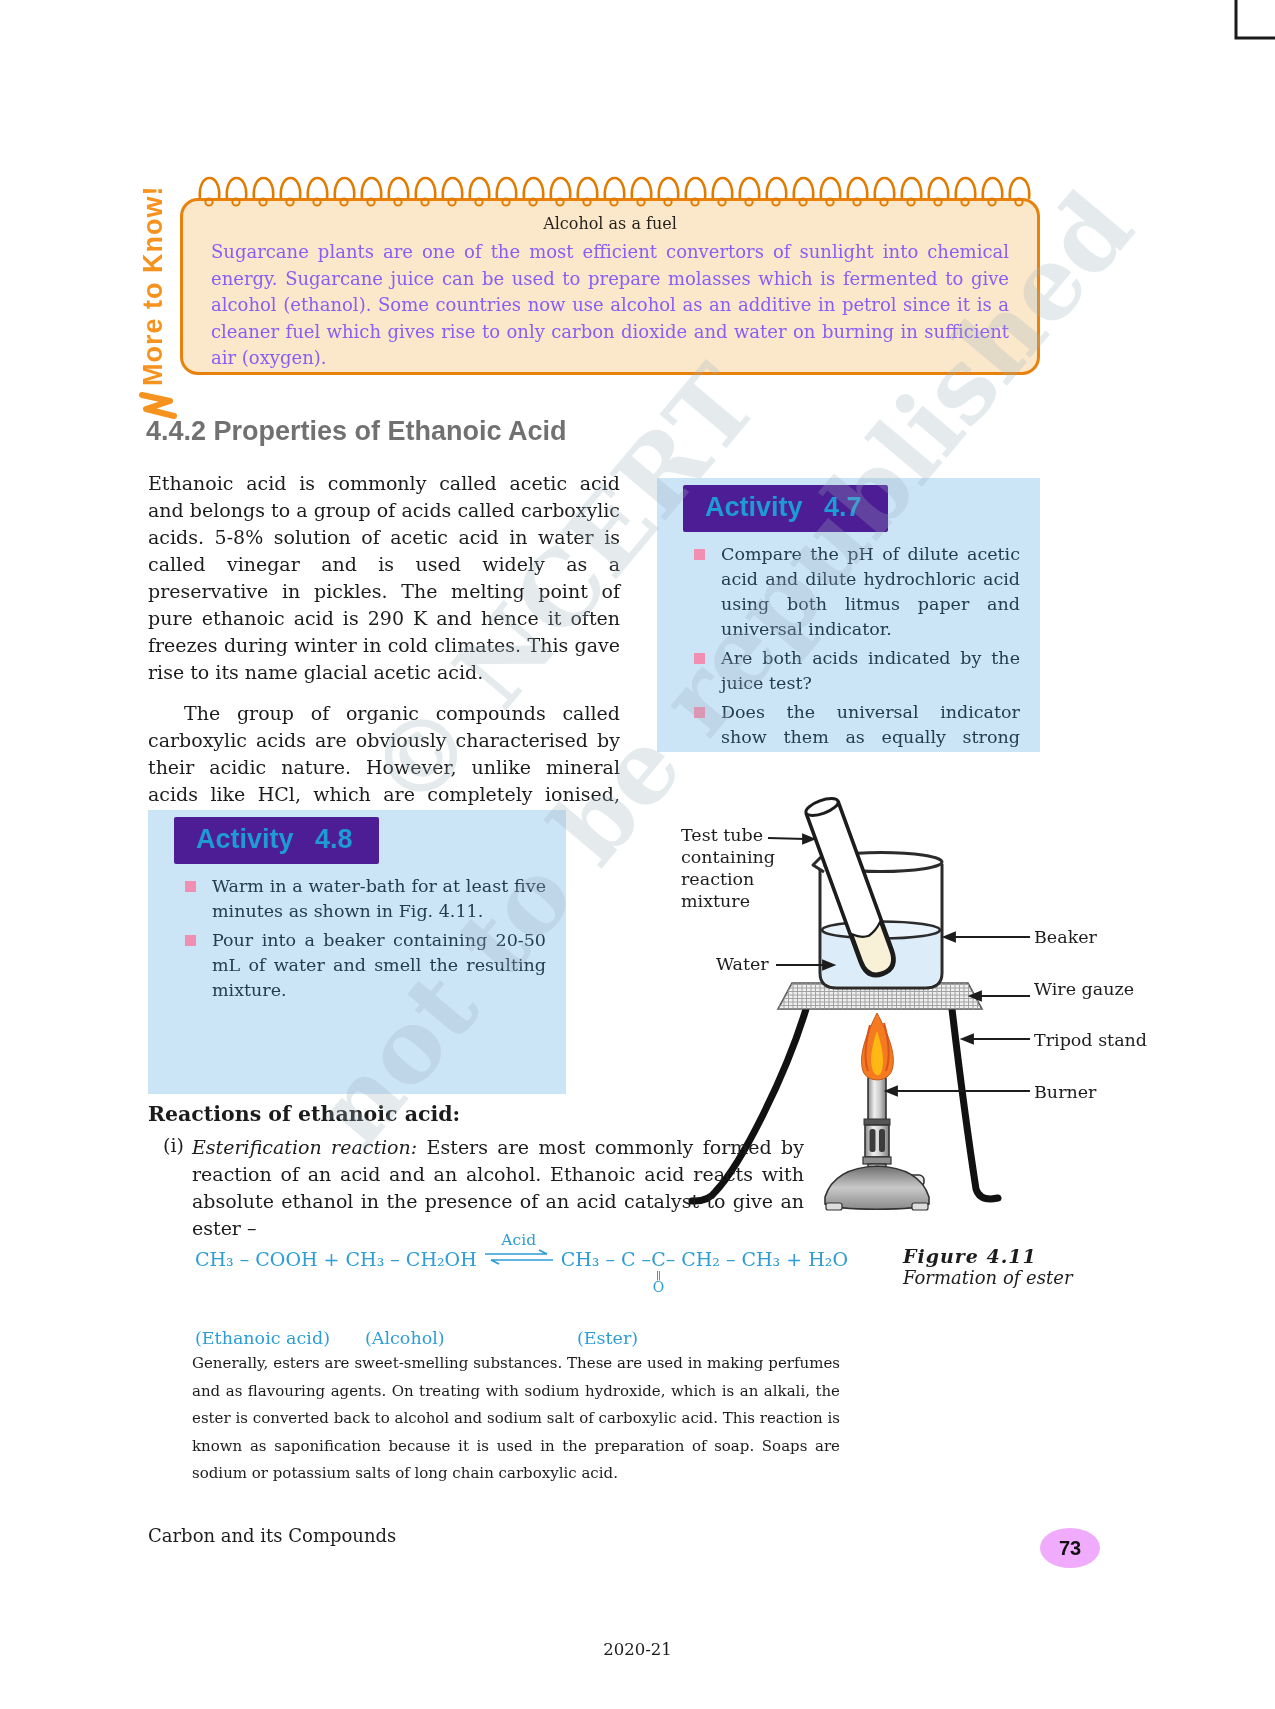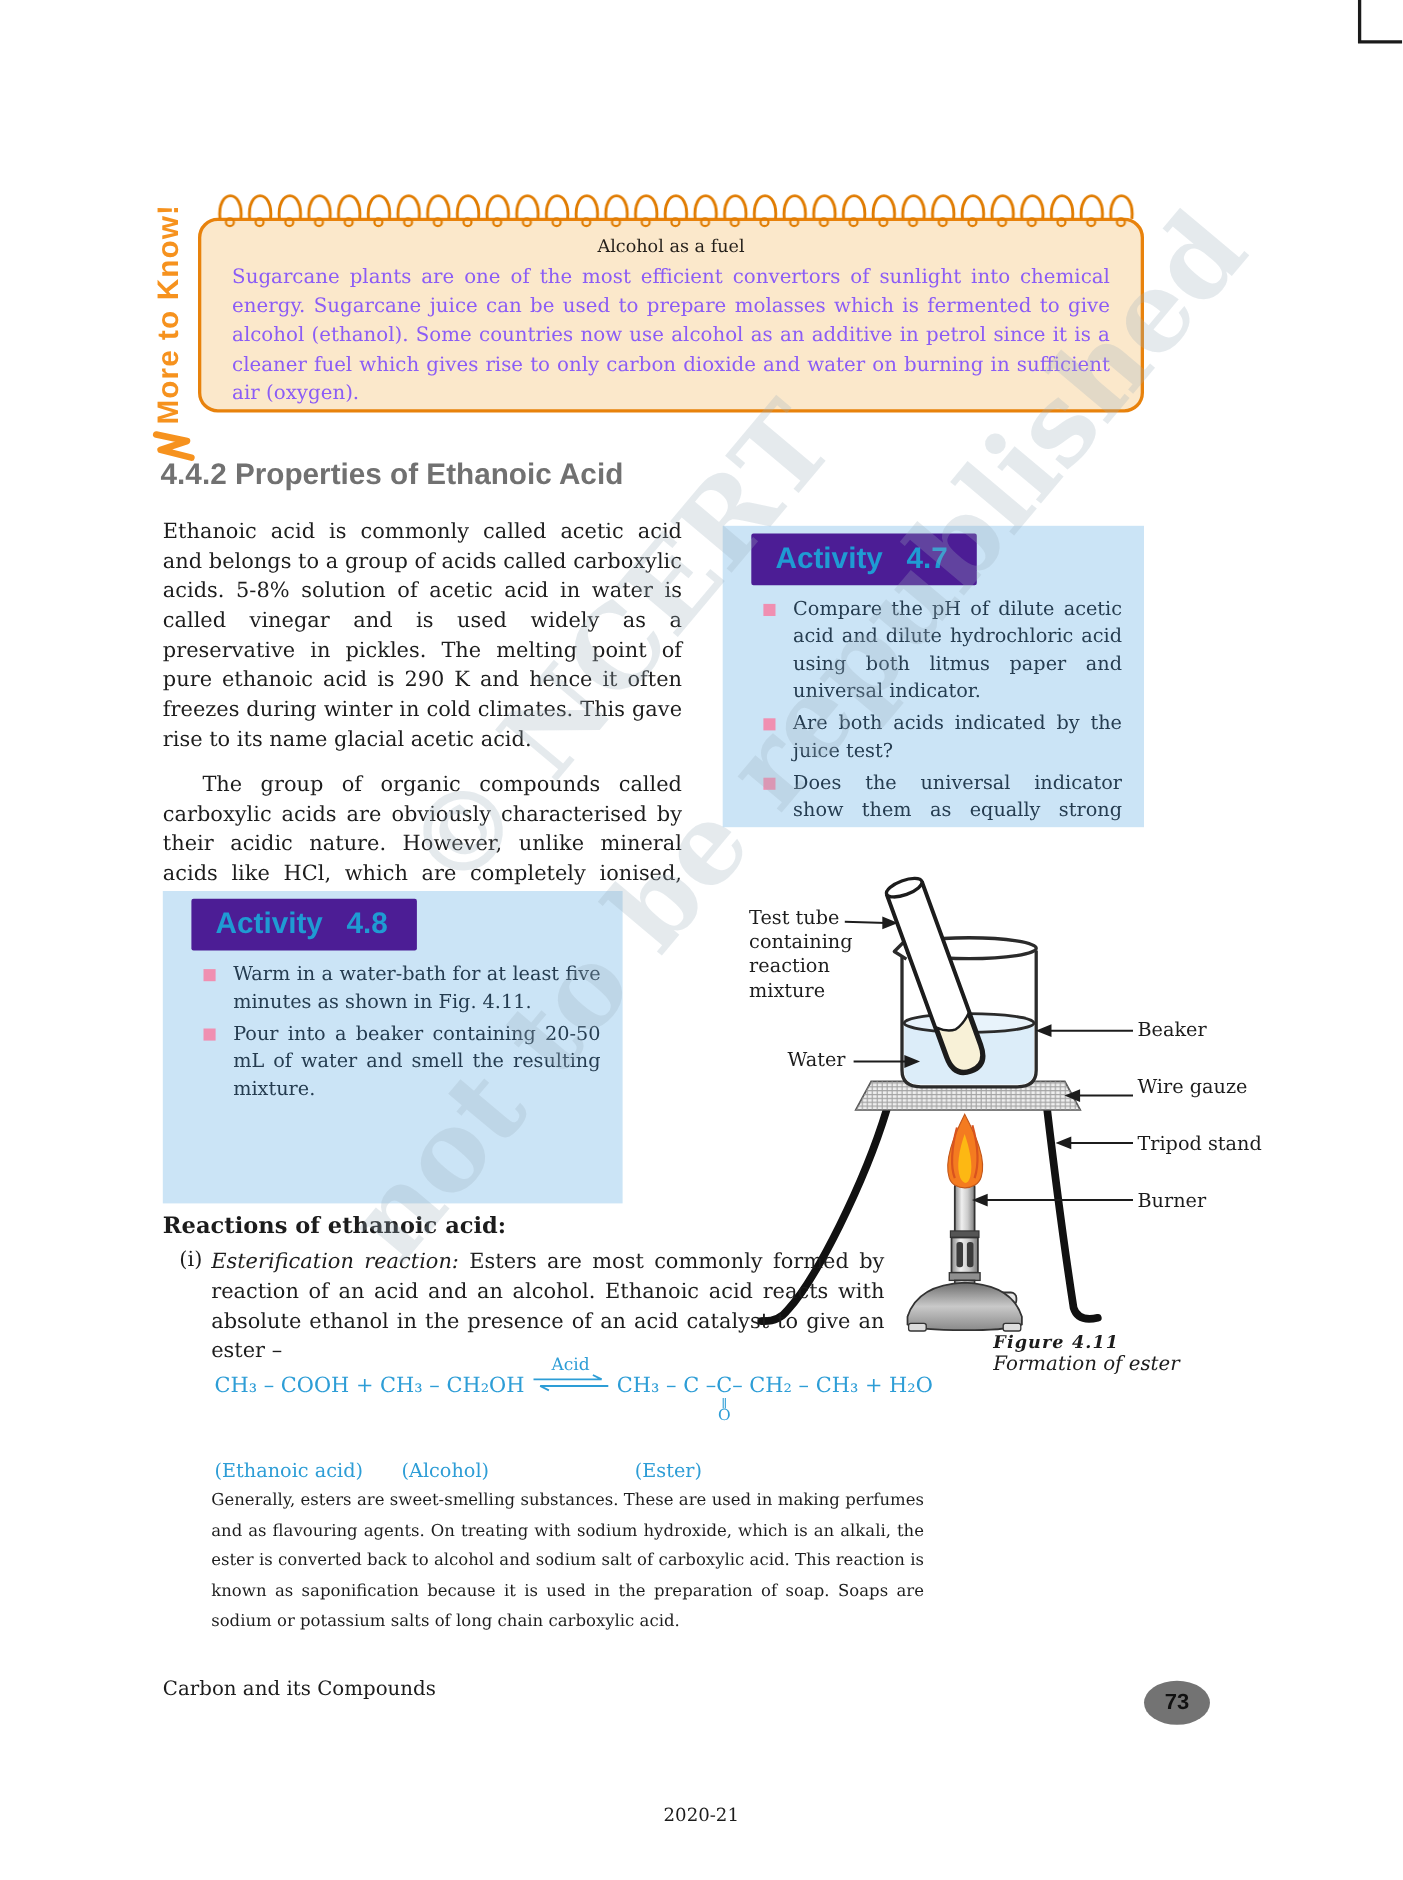--- a/index.html
+++ b/index.html
@@ -51,21 +51,21 @@
   
   .fig-svg{position:absolute;left:620px;top:725px;z-index:2;pointer-events:none;}
   .fig-label{position:absolute;font-size:17.5px;line-height:22px;color:#1c1c1c;z-index:3;}
   .lab-testtube{left:681px;top:824px;width:104px;}
   .lab-water{left:716px;top:953px;}
   .lab-beaker{left:1034px;top:926px;}
   .lab-gauze{left:1034px;top:978px;}
   .lab-tripod{left:1034px;top:1029px;}
   .lab-burner{left:1034px;top:1081px;}
   .fig-caption{position:absolute;left:903px;top:1210px;width:190px;z-index:3;font-style:italic;}
-  .fig-caption .t{font-weight:bold;font-size:16px;letter-spacing:1px;}
+  .fig-caption .t{font-weight:bold;font-size:19px;letter-spacing:1px;margin-top:35px;}
   .fig-caption .s{font-size:18px;}
 
   
   .reactions-head{position:absolute;left:148px;top:1102px;font-weight:bold;font-size:20.5px;z-index:3;}
   .ester-para{position:absolute;left:148px;top:1134px;width:656px;z-index:3;}
   .ester-marker{position:absolute;left:15px;top:0;font-size:19px;}
   .ester-text{display:block;margin-left:44px;text-align:justify;font-size:19px;line-height:27px;}
   .ester-text i{font-style:italic;}
 
   
@@ -78,21 +78,21 @@
   .cstack .db{position:absolute;left:50%;top:20px;transform:translateX(-50%) scaleY(.8);font-size:12px;}
   .cstack .ox{position:absolute;left:50%;top:31px;transform:translateX(-50%);font-size:14px;}
   .eq-label{position:absolute;color:#2D9DD6;font-size:17.5px;z-index:3;}
 
   .final-para{position:absolute;left:192px;top:1350px;width:648px;
     text-align:justify;font-size:15px;line-height:27.5px;z-index:3;}
 
   
   .footer-title{position:absolute;left:148px;top:1525px;font-size:18px;z-index:3;}
   .page-badge{position:absolute;left:1040px;top:1528px;width:60px;height:40px;
-    background:#737373;border-radius:50%;display:flex;align-items:center;justify-content:center;
+    background:#f0abfc;border-radius:50%;display:flex;align-items:center;justify-content:center;
     font-family:"Liberation Sans",sans-serif;font-weight:bold;font-size:20px;color:#111;z-index:3;}
   .year{position:absolute;left:0;right:0;top:1640px;text-align:center;font-size:16.5px;z-index:3;}
 </style>
 </head>
 <body>
 
 <div class="page" data-interactable="false">
 
   <div class="watermark" data-interactable="false">
     <div data-interactable="false">© NCERT</div>

